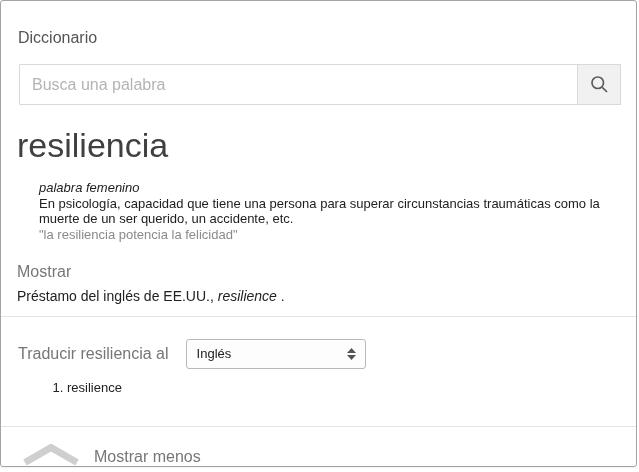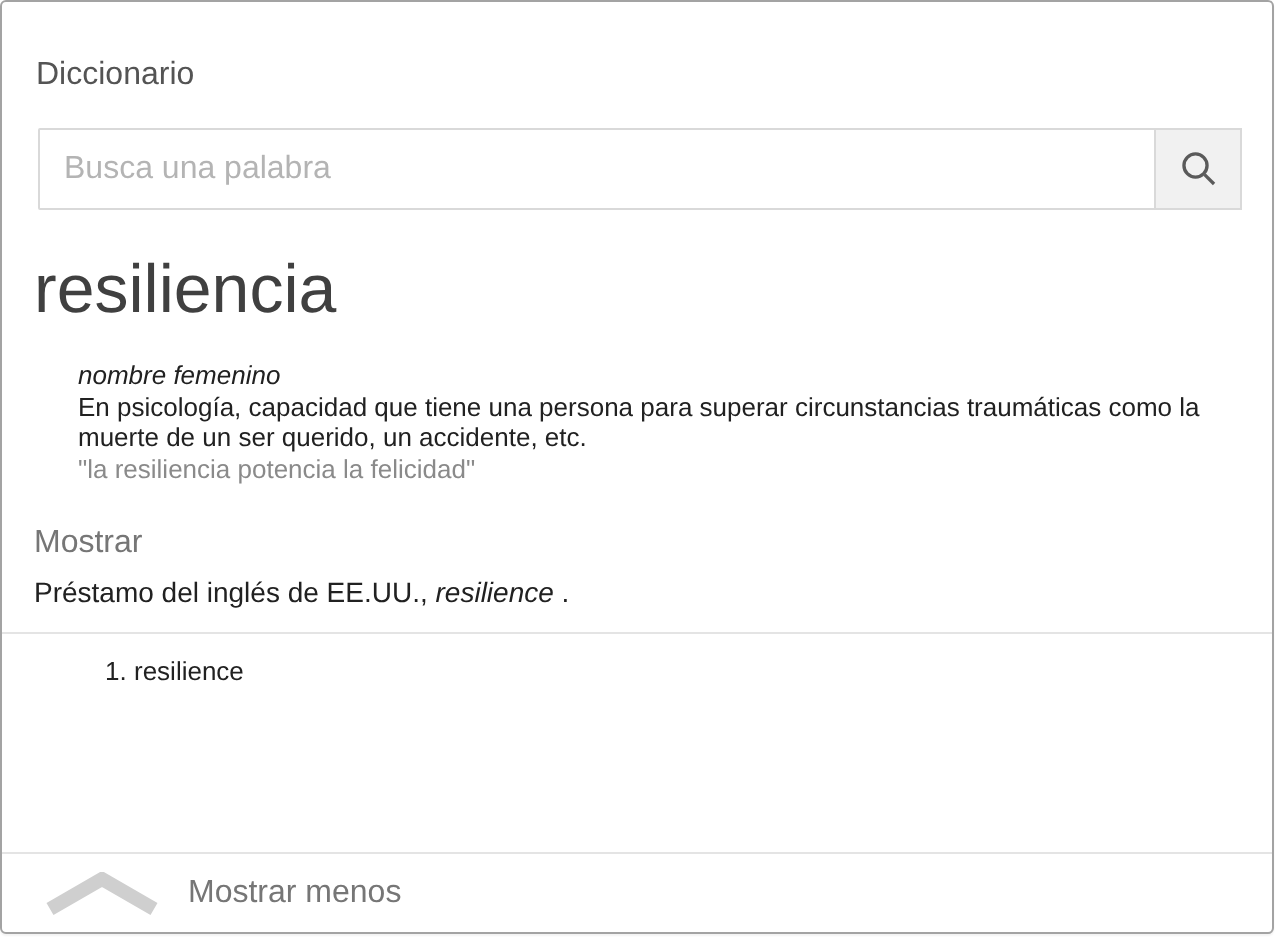--- a/index.html
+++ b/index.html
@@ -154,21 +154,21 @@
     margin:0;
   }
   .footer{
     position:absolute;
     left:0;
     right:0;
     bottom:0;
     height:39px;
     border-top:1px solid #e4e4e4;
     display:flex;
-    align-items:center;
+    align-items:flex-end;
     cursor:pointer;
     background:#ffffff;
     border-radius:0 0 3px 3px;
   }
   .chevron-wrap{
     margin-left:20px;
     display:flex;
     align-items:center;
   }
   .footer-label{
@@ -193,30 +193,44 @@
             <circle cx="10" cy="10" r="6.6" fill="none" stroke="#5a5a5a" stroke-width="1.9"></circle>
             <line x1="15.2" y1="15.2" x2="20.6" y2="20.6" stroke="#5a5a5a" stroke-width="1.9"></line>
           </svg>
         </span>
       </button>
     </div>
 
     <div class="word">resiliencia</div>
 
     <div class="def-block">
-      <div class="pos">nombre femenino</div>
+      <div class="pos">palabra femenino</div>
       <div>En psicología, capacidad que tiene una persona para superar circunstancias traumáticas como la muerte de un ser querido, un accidente, etc.</div>
       <div class="example">"la resiliencia potencia la felicidad"</div>
     </div>
 
     <div class="origin-heading">Mostrar</div>
     <div class="origin-text"><span>Préstamo del inglés de EE.UU., </span><span class="loan">resilience</span><span> .</span></div>
 
     <div class="divider"></div>
 
+    <div class="translate-row">
+      <div class="translate-label">Traducir resiliencia al</div>
+      <div class="lang-select">
+        <span class="lang-value">Inglés</span>
+        <span class="spin">
+          <svg width="9" height="5" viewBox="0 0 9 5">
+              <path d="M4.5 0 L9 5 H0 Z" fill="#555"></path>
+            </svg>
+          <svg width="9" height="5" viewBox="0 0 9 5">
+              <path d="M4.5 5 L0 0 H9 Z" fill="#555"></path>
+            </svg>
+        </span>
+      </div>
+    </div>
 
     <ol class="translations">
       <li>resilience</li>
     </ol>
 
     <div class="footer">
       <span class="chevron-wrap">
         <svg width="60" height="22" viewBox="0 0 60 22">
           <polyline points="4,18.5 30,3.5 56,18.5" fill="none" stroke="#cfcfcf" stroke-width="7" stroke-linejoin="miter"></polyline>
         </svg>

